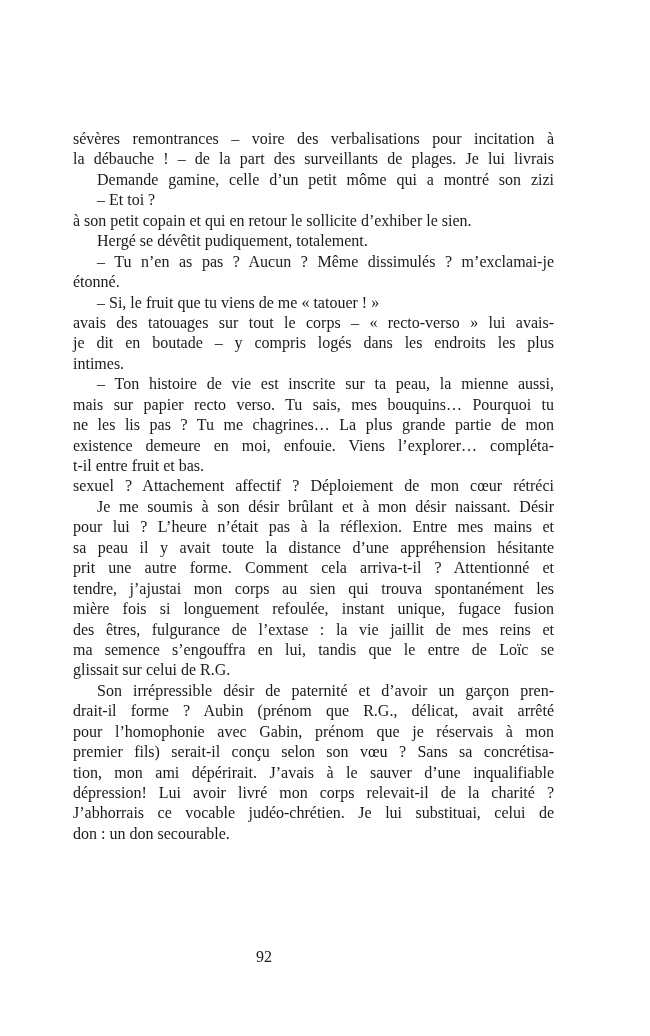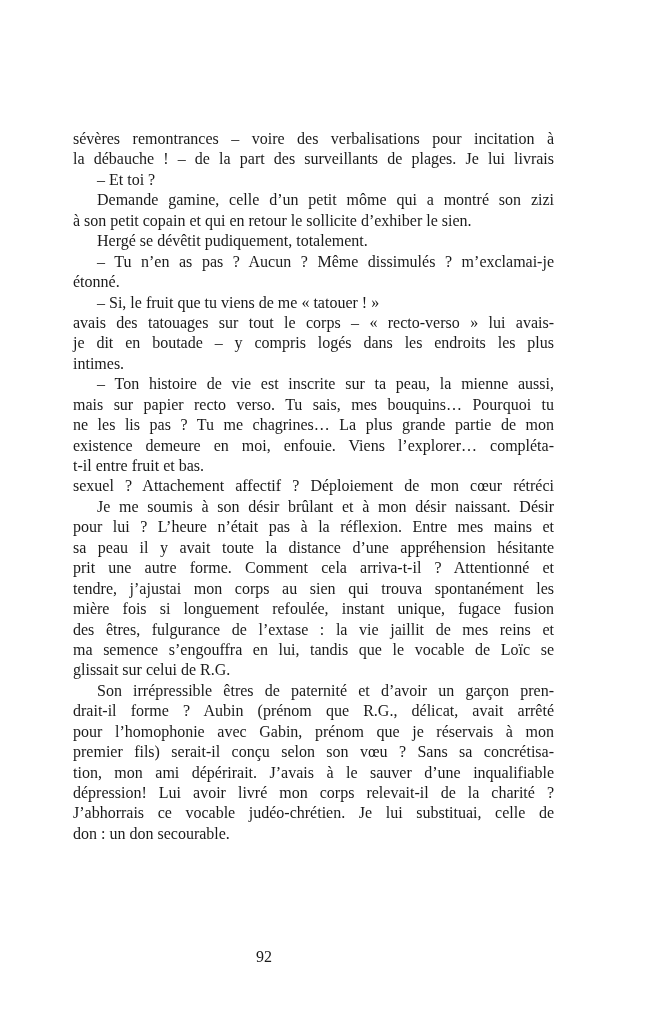--- a/index.html
+++ b/index.html
@@ -46,22 +46,22 @@
       color: #1a1a1a;
     }
   </style>
 </head>
 <body>
 
 <div class="page">
   <div id="lines">
       <span class="line">sévères remontrances – voire des verbalisations pour incitation à</span>
       <span class="line">la débauche ! – de la part des surveillants de plages. Je lui livrais</span>
+      <span class="line indent">Demande gamine, celle d’un petit môme qui a montré son zizi</span>
       <span class="line indent last">– Et toi ?</span>
-      <span class="line indent">Demande gamine, celle d’un petit môme qui a montré son zizi</span>
       <span class="line last">à son petit copain et qui en retour le sollicite d’exhiber le sien.</span>
       <span class="line indent last">Hergé se dévêtit pudiquement, totalement.</span>
       <span class="line indent">– Tu n’en as pas ? Aucun ? Même dissimulés ? m’exclamai-je</span>
       <span class="line last">étonné.</span>
       <span class="line indent last">– Si, le fruit que tu viens de me « tatouer ! »</span>
       <span class="line">avais des tatouages sur tout le corps – « recto-verso » lui avais-</span>
       <span class="line">je dit en boutade – y compris logés dans les endroits les plus</span>
       <span class="line last">intimes.</span>
       <span class="line indent">– Ton histoire de vie est inscrite sur ta peau, la mienne aussi,</span>
       <span class="line">mais sur papier recto verso. Tu sais, mes bouquins… Pourquoi tu</span>
@@ -69,26 +69,26 @@
       <span class="line">existence demeure en moi, enfouie. Viens l’explorer… compléta-</span>
       <span class="line last">t-il entre fruit et bas.</span>
       <span class="line">sexuel ? Attachement affectif ? Déploiement de mon cœur rétréci</span>
       <span class="line indent">Je me soumis à son désir brûlant et à mon désir naissant. Désir</span>
       <span class="line">pour lui ? L’heure n’était pas à la réflexion. Entre mes mains et</span>
       <span class="line">sa peau il y avait toute la distance d’une appréhension hésitante</span>
       <span class="line">prit une autre forme. Comment cela arriva-t-il ? Attentionné et</span>
       <span class="line">tendre, j’ajustai mon corps au sien qui trouva spontanément les</span>
       <span class="line">mière fois si longuement refoulée, instant unique, fugace fusion</span>
       <span class="line">des êtres, fulgurance de l’extase : la vie jaillit de mes reins et</span>
-      <span class="line">ma semence s’engouffra en lui, tandis que le vocable de Loïc se</span>
+      <span class="line">ma semence s’engouffra en lui, tandis que le entre de Loïc se</span>
       <span class="line last">glissait sur celui de R.G.</span>
-      <span class="line indent">Son irrépressible êtres de paternité et d’avoir un garçon pren-</span>
+      <span class="line indent">Son irrépressible désir de paternité et d’avoir un garçon pren-</span>
       <span class="line">drait-il forme ? Aubin (prénom que R.G., délicat, avait arrêté</span>
       <span class="line">pour l’homophonie avec Gabin, prénom que je réservais à mon</span>
       <span class="line">premier fils) serait-il conçu selon son vœu ? Sans sa concrétisa-</span>
       <span class="line">tion, mon ami dépérirait. J’avais à le sauver d’une inqualifiable</span>
       <span class="line">dépression! Lui avoir livré mon corps relevait-il de la charité ?</span>
-      <span class="line">J’abhorrais ce vocable judéo-chrétien. Je lui substituai, celle de</span>
+      <span class="line">J’abhorrais ce vocable judéo-chrétien. Je lui substituai, celui de</span>
       <span class="line last">don : un don secourable.</span>
     </div>
 </div>
 
 <div class="page-number">92</div>
 
 </body></html>

